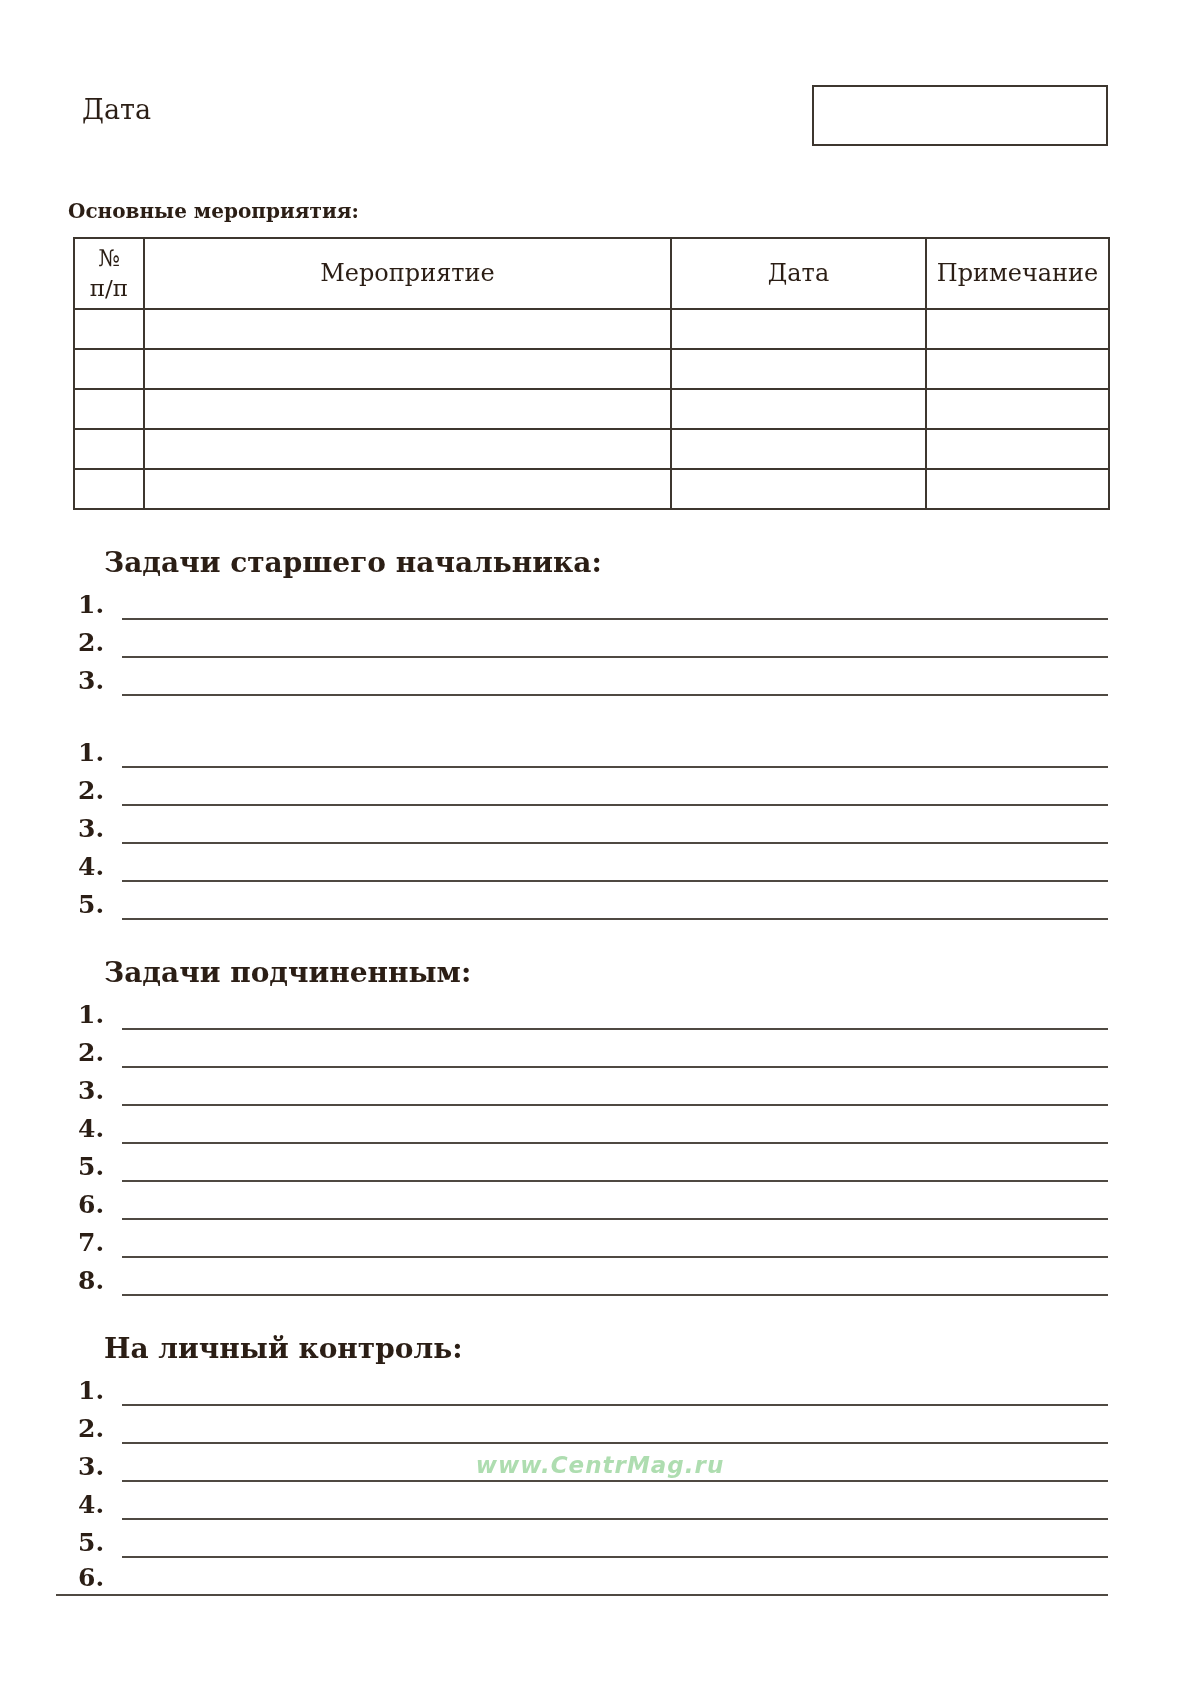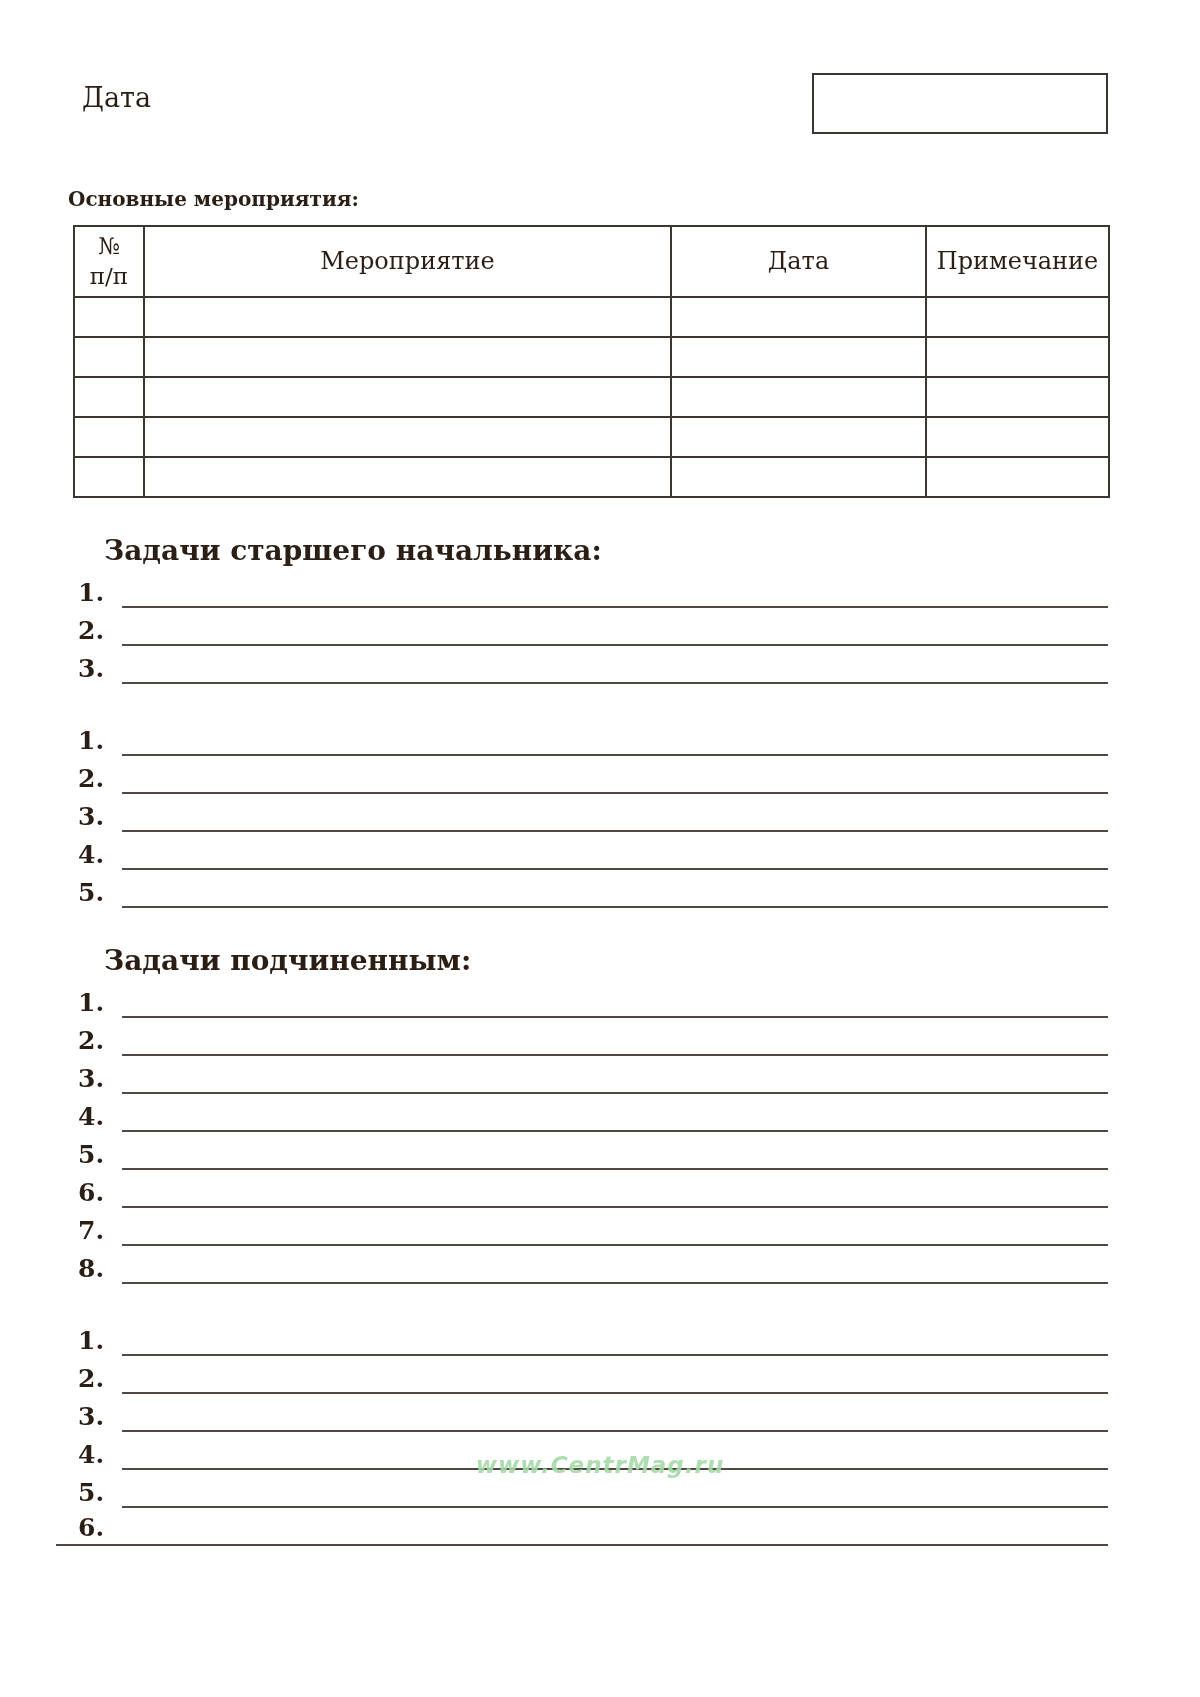--- a/index.html
+++ b/index.html
@@ -11,21 +11,21 @@
   * { box-sizing: border-box; }
   html, body { margin: 0; padding: 0; background: #ffffff; }
   .page {
     position: relative;
     width: 1200px;
     height: 1697px;
     margin: 0 auto;
     background: #ffffff;
     color: var(--text);
     font-family: "DejaVu Serif", "Liberation Serif", serif;
-    padding: 0 92px 0 68px;
+    padding: 12px 92px 0 68px;
     overflow: hidden;
   }
   .top-row { position: relative; height: 134px; }
   .date-label {
     position: absolute;
     left: 14px;
     top: 84px;
     font-size: 27px;
     line-height: 1;
   }
@@ -247,20 +247,21 @@
         <div class="item-row">
           <span class="item-num">7.</span>
           <div class="item-line"></div>
         </div>
         <div class="item-row">
           <span class="item-num">8.</span>
           <div class="item-line"></div>
         </div>
       </div>
       <div class="section">
+        <div class="section-heading">На личный контроль:</div>
         <div class="item-row">
           <span class="item-num">1.</span>
           <div class="item-line"></div>
         </div>
         <div class="item-row">
           <span class="item-num">2.</span>
           <div class="item-line"></div>
         </div>
         <div class="item-row">
           <span class="item-num">3.</span>

